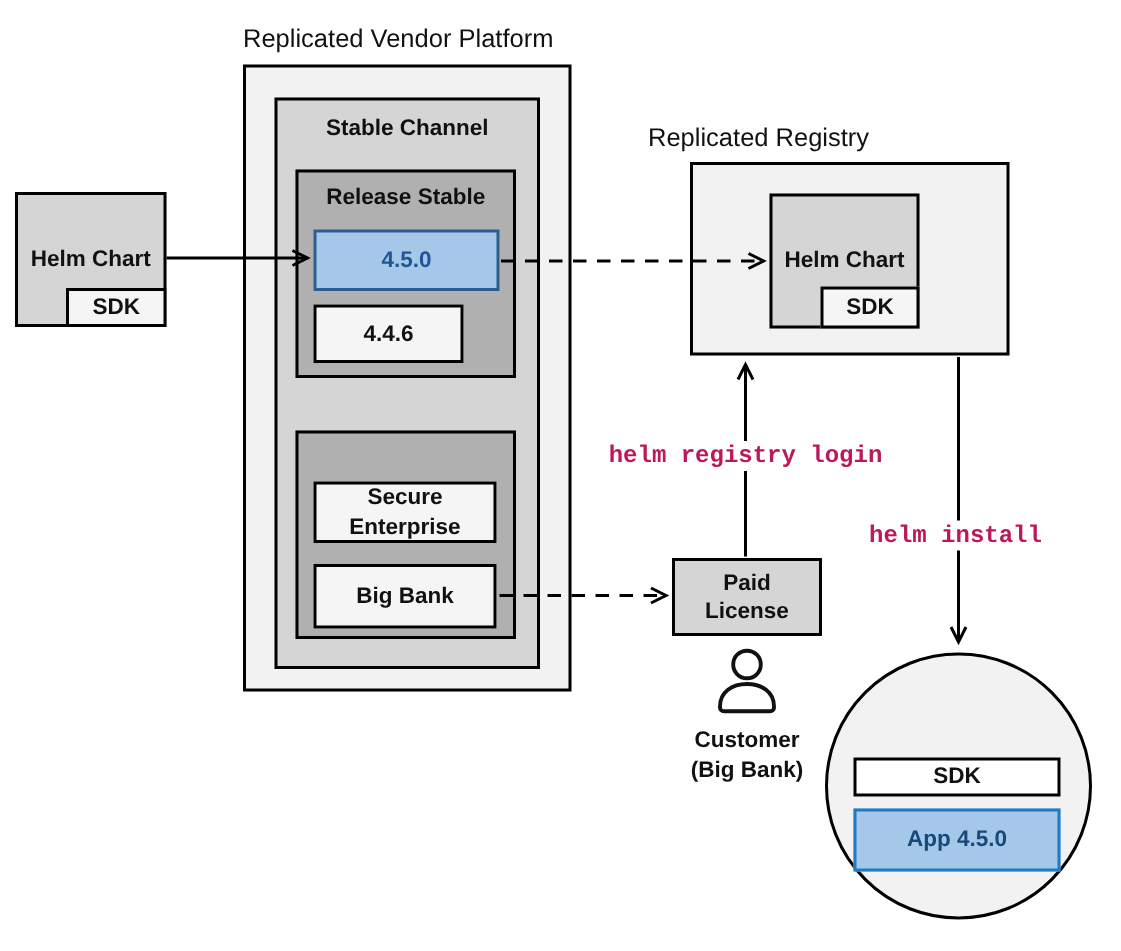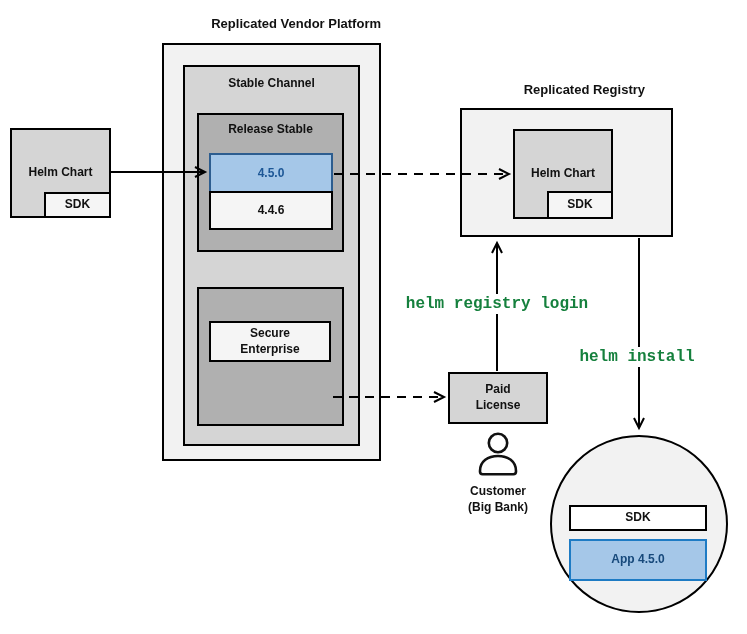--- a/index.html
+++ b/index.html
@@ -19,41 +19,41 @@
     border: 2px solid var(--outline, #000);
   }
   .fill-light  { background: var(--box-light, #f2f2f2); }
   .fill-med    { background: var(--box-medium, #d5d5d5); }
   .fill-dark   { background: var(--box-dark, #b0b0b0); }
   .fill-item   { background: var(--item-light, #f5f5f5); }
   .fill-white  { background: #ffffff; }
 
   .lbl {
     font-weight: bold;
-    font-size: 12px;
+    font-size: 15px;
     color: #111;
     line-height: 1.3;
   }
   .flex-center {
     display: flex;
     align-items: center;
     justify-content: center;
     text-align: center;
   }
   .box-title {
     display: block;
     text-align: center;
   }
   .pre { white-space: pre-line; }
 
   .float-title {
     position: absolute;
-    text-align: right;
-    font-weight: bold;
-    font-size: 13px;
+    text-align: left;
+    font-weight: normal;
+    font-size: 17px;
     color: #111;
   }
 
   .release-hot {
     background: var(--release-fill, #a5c7e8);
     border-color: var(--release-border, #2d5d8f);
     color: var(--release-text, #1d5796);
   }
   .app-box {
     background: var(--app-fill, #a5c7e8);
@@ -64,21 +64,21 @@
   .circle {
     border-radius: 50%;
   }
 
   .cmd {
     position: absolute;
     transform: translate(-50%, -50%);
     font-family: "Liberation Mono", monospace;
     font-weight: bold;
     font-size: 16px;
-    color: #15803d;
+    color: #be185d;
     background: #ffffff;
     padding: 1px 4px;
     white-space: nowrap;
     z-index: 6;
   }
 
   svg.overlay {
     position: absolute;
     left: 0; top: 0;
     z-index: 5;
@@ -95,28 +95,29 @@
   <div class="box fill-light" style="left:162px; top:43px; width:219px; height:418px;">
 
     <div class="box fill-med" style="left:19px; top:20px; width:177px; height:381px;">
       <span class="lbl box-title" style="margin-top:9px;">Stable Channel</span>
 
       <div class="box fill-dark" style="left:12px; top:46px; width:147px; height:139px;">
         <span class="lbl box-title" style="margin-top:7px;">Release Stable</span>
 
         <div class="box release-hot lbl flex-center" style="left:10px; top:38px; width:124px; height:41px;">4.5.0</div>
 
-        <div class="box fill-item lbl flex-center" style="left:10px; top:76px; width:124px; height:39px;">4.4.6</div>
+        <div class="box fill-item lbl flex-center" style="left:10px; top:88px; width:100px; height:39px;">4.4.6</div>
       </div>
 
       <div class="box fill-dark" style="left:12px; top:220px; width:147px; height:139px;">
 
         <div class="box fill-item lbl flex-center pre" style="left:10px; top:32px; width:122px; height:41px;">Secure
 Enterprise</div>
 
+        <div class="box fill-item lbl flex-center" style="left:10px; top:87px; width:122px; height:43px;">Big Bank</div>
       </div>
     </div>
   </div>
 
   <div class="box fill-med lbl flex-center" style="left:10px; top:128px; width:101px; height:90px;">
     <span>Helm Chart</span>
     <div class="box fill-item lbl flex-center" style="left:32px; top:62px; width:67px; height:26px;">SDK</div>
   </div>
 
   <div class="float-title" style="left:432px; top:82px; width:213px;">Replicated Registry</div>

